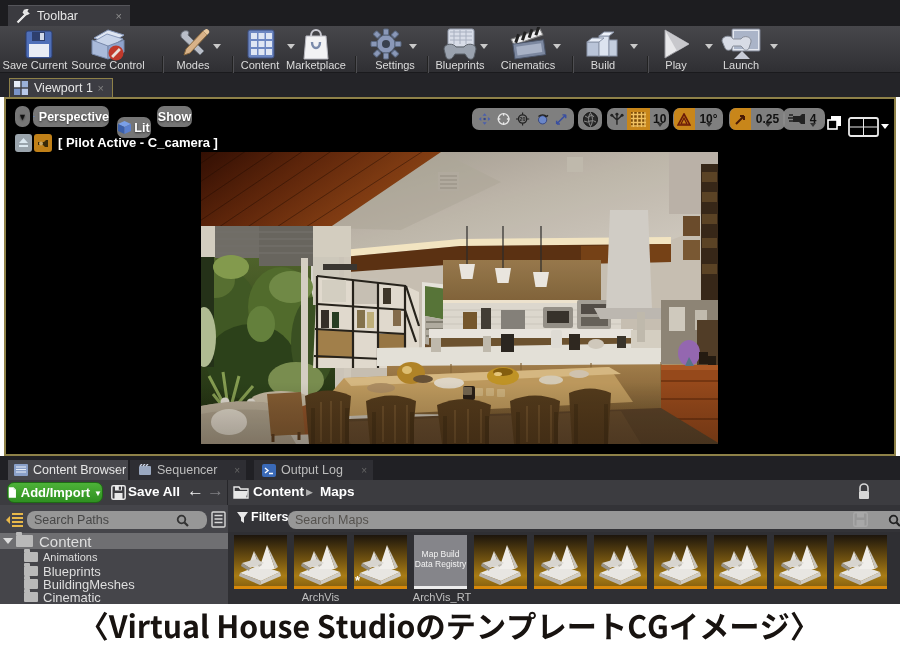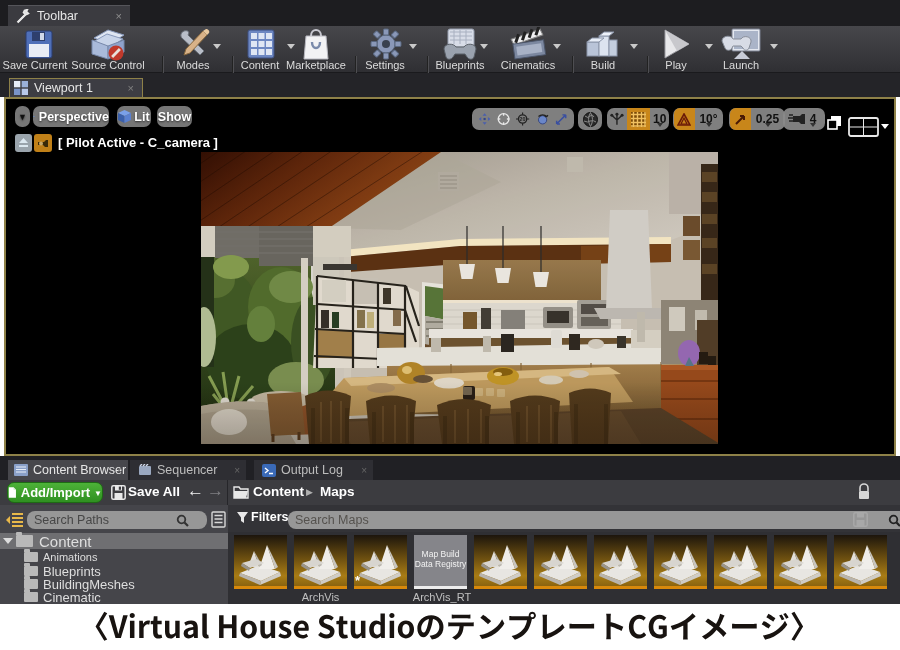--- a/index.html
+++ b/index.html
@@ -48,21 +48,21 @@
     <div class="tsep" style="left:355px"></div>
     <div class="tsep" style="left:427px"></div>
     <div class="tsep" style="left:572px"></div>
     <div class="tsep" style="left:647px"></div>
 
   <div class="tbtn" style="left:-15px">Save Current</div>
   <div class="tbtn" style="left:58px">Source Control</div>
   <div class="tbtn" style="left:143px">Modes</div>
   <div class="tbtn" style="left:210px">Content</div>
   <div class="tbtn" style="left:266px">Marketplace</div>
-  <div class="tbtn" style="left:335px">Settings</div>
+  <div class="tbtn" style="left:345px">Settings</div>
   <div class="tbtn" style="left:410px">Blueprints</div>
   <div class="tbtn" style="left:478px">Cinematics</div>
   <div class="tbtn" style="left:553px">Build</div>
   <div class="tbtn" style="left:626px">Play</div>
   <div class="tbtn" style="left:691px">Launch</div>
 
   <div class="darr" style="left:287px;top:18px"></div>
   <div class="darr" style="left:213px;top:18px"></div>
   <div class="darr" style="left:409px;top:18px"></div>
   <div class="darr" style="left:480px;top:18px"></div>
@@ -158,40 +158,40 @@
   </svg>
   <svg class="abs" style="left:720px;top:1px" width="42" height="34" viewBox="0 0 42 34">
     <rect x="12" y="2" width="28" height="22" rx="1" fill="#e4e8f0" stroke="#7a8090"></rect>
     <rect x="14" y="4" width="24" height="18" fill="#aab4c8"></rect>
     <path d="M22 24 l8 8 h-16 z" fill="#c8ccd8"></path>
     <path d="M2 14 C2 8 12 8 13 12 L21 12 C23 8 32 9 31 15 L29 21 C28 24 24 24 23 21 L21 19 L13 19 L12 21 C11 24 6 24 5 21 Z" fill="#d8dce6" stroke="#888e9a"></path>
     </svg>
 </div>
 
 <div class="abs" id="vtabstrip">
-  <div class="tab" style="left:9px;top:5px;width:134px;height:19px;background:#3d3d43;border:1px solid #8e8148;border-bottom:none">
+  <div class="tab" style="left:9px;top:5px;width:104px;height:19px;background:#3d3d43;border:1px solid #8e8148;border-bottom:none">
     <svg style="margin:0 6px 0 4px" width="14" height="14" viewBox="0 0 14 14">
         <rect x="0" y="0" width="6.3" height="6.3" fill="#e8eef8"></rect>
         <rect x="7.7" y="0" width="6.3" height="6.3" fill="#9ab0d8"></rect>
         <rect x="0" y="7.7" width="6.3" height="6.3" fill="#7a94c8"></rect>
         <rect x="7.7" y="7.7" width="6.3" height="6.3" fill="#b8c8e8"></rect>
       </svg>
     Viewport 1<span style="position:absolute;right:8px;color:#808080;font-size:11px">×</span>
   </div>
 </div>
 
 <div class="abs" id="viewport">
 
   <div class="vbtn" style="left:9px;top:7px;width:15px">
       <span style="color:#111;font-size:9px">▼</span>
     </div>
   <div class="vbtn" style="left:27px;top:7px;width:76px"><svg width="15" height="11" viewBox="0 0 15 11" style="margin-right:4px">
         <path d="M1 7 L6 2 L14 4 L9 9 Z" fill="#6d9fe0" stroke="#3a6ab0"></path>
       </svg>Perspective</div>
-  <div class="vbtn" style="left:111px;top:7px;width:34px"><svg width="13" height="13" viewBox="0 0 13 13" style="margin-right:3px">
+  <div class="vbtn" style="left:111px;top:18px;width:34px"><svg width="13" height="13" viewBox="0 0 13 13" style="margin-right:3px">
         <path d="M6.5 0 L13 3 L6.5 6 L0 3 Z" fill="#7aa0e8"></path>
         <path d="M0 3 L6.5 6 L6.5 13 L0 10 Z" fill="#3a5faa"></path>
         <path d="M13 3 L6.5 6 L6.5 13 L13 10 Z" fill="#5a80d0"></path>
       </svg>Lit</div>
   <div class="vbtn" style="left:151px;top:7px;width:35px">Show</div>
 
   <div class="vbtn" style="left:9px;top:35px;width:17px;height:18px;border-radius:3px;background:#9aa4ac">
       <svg width="11" height="10" viewBox="0 0 11 10">
         <path d="M5.5 0 L10 5 H1 Z" fill="#dce8f0"></path>
         <rect x="1" y="7" width="9" height="2" fill="#dce8f0"></rect>

